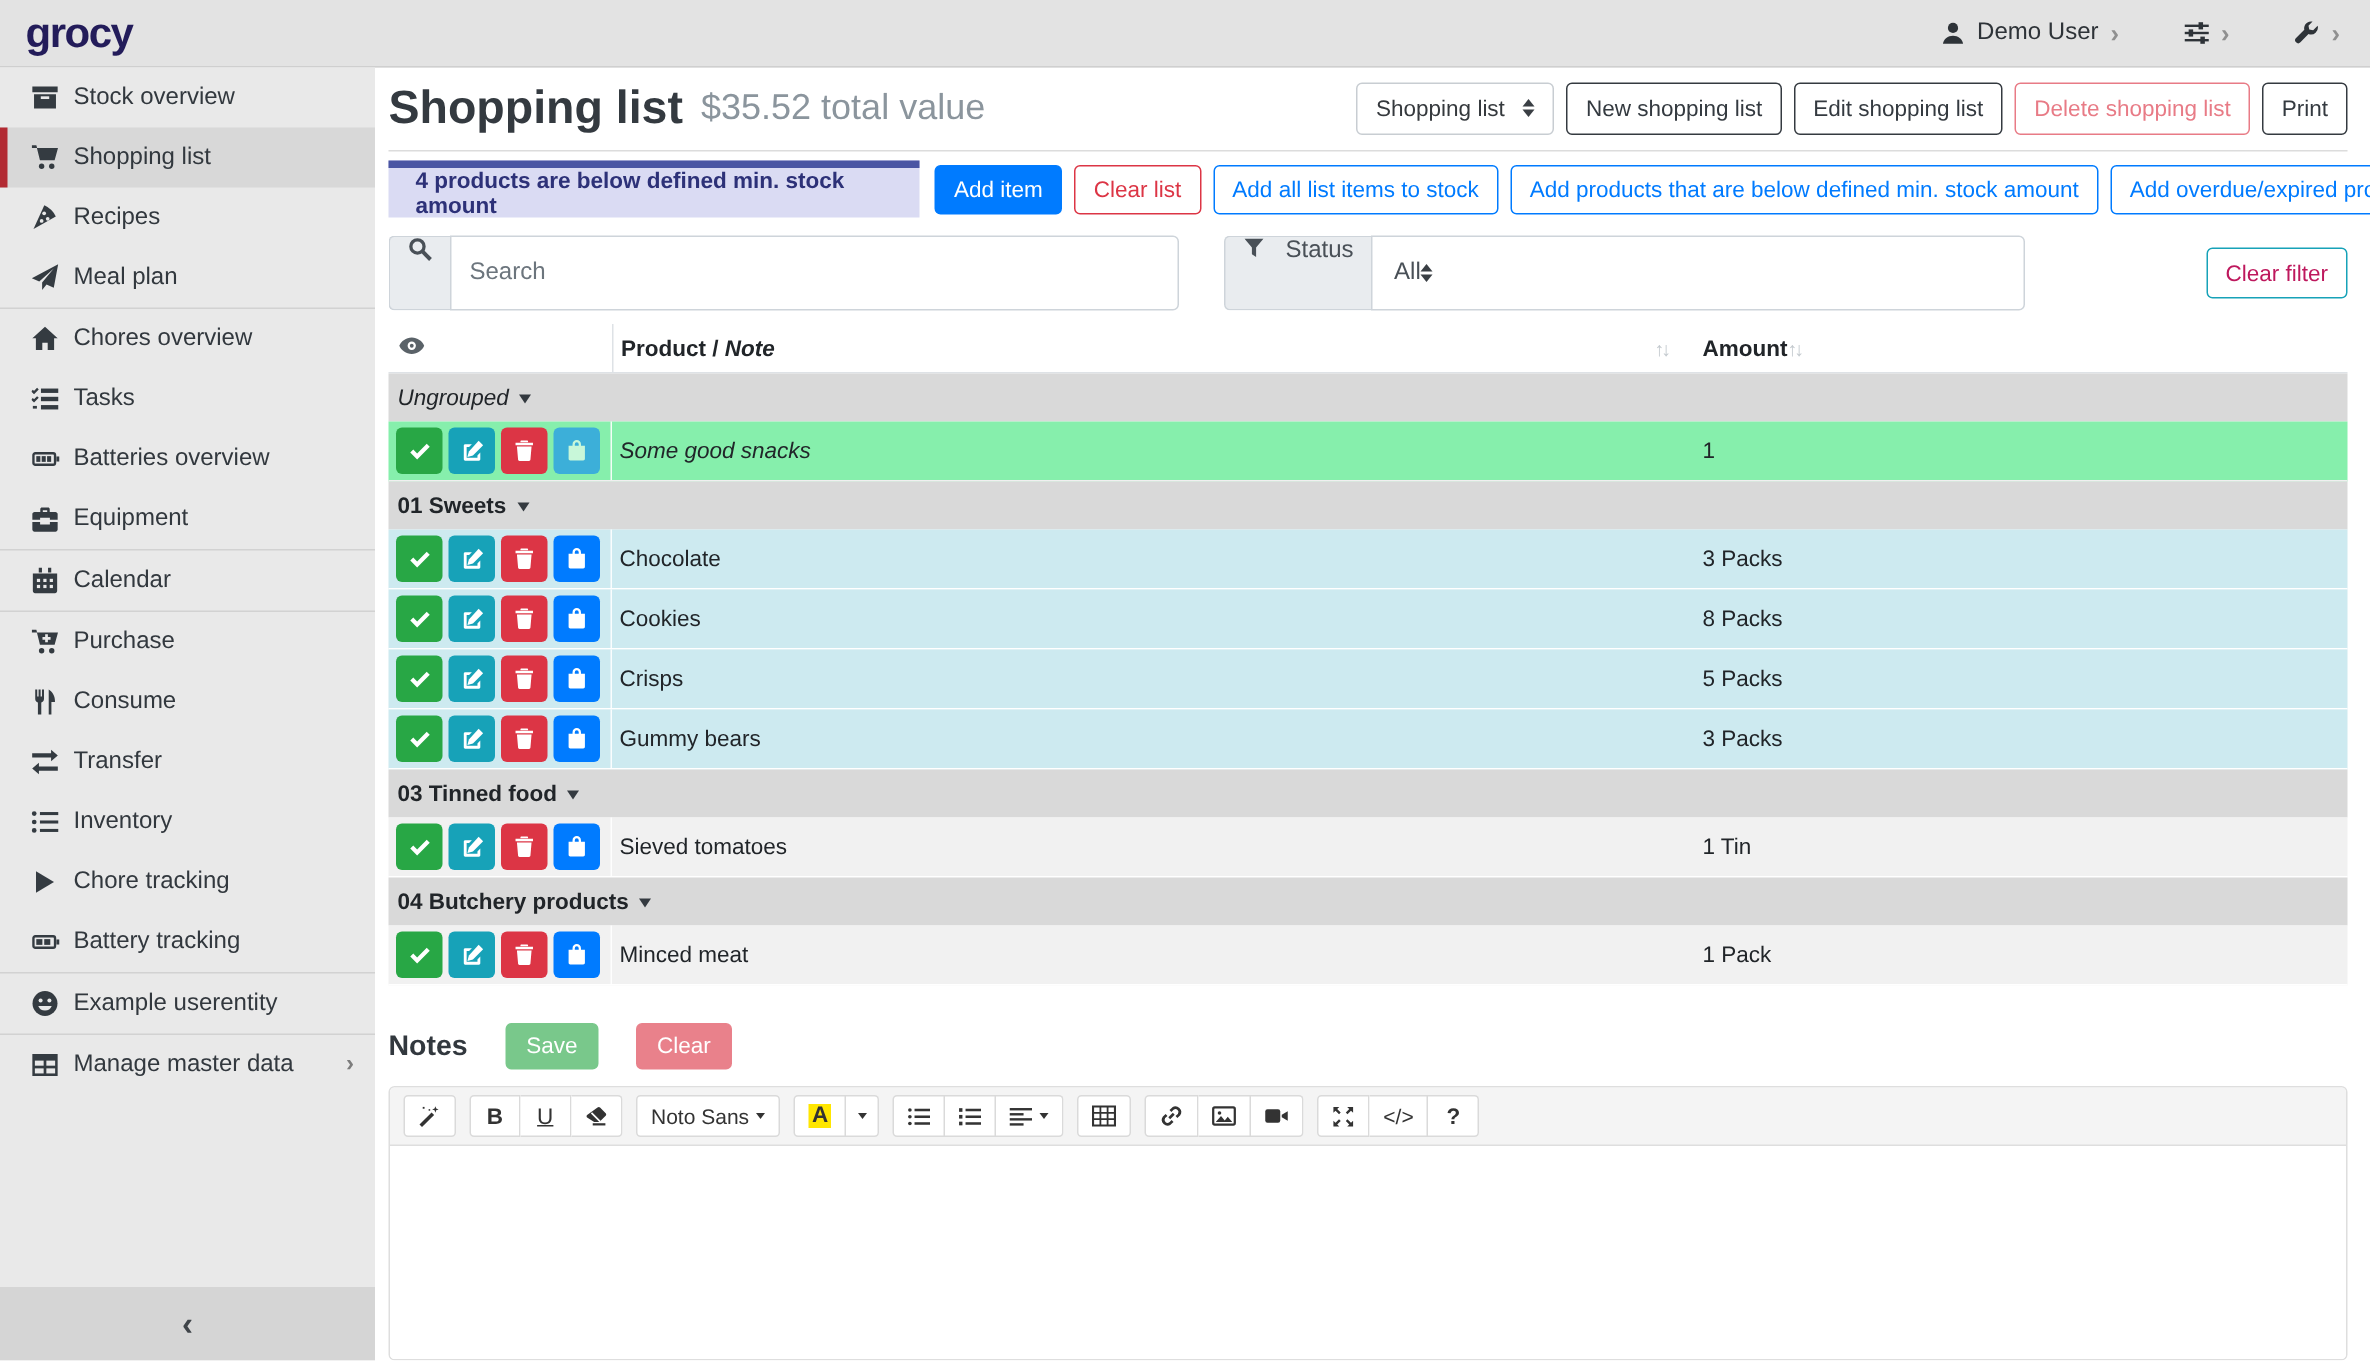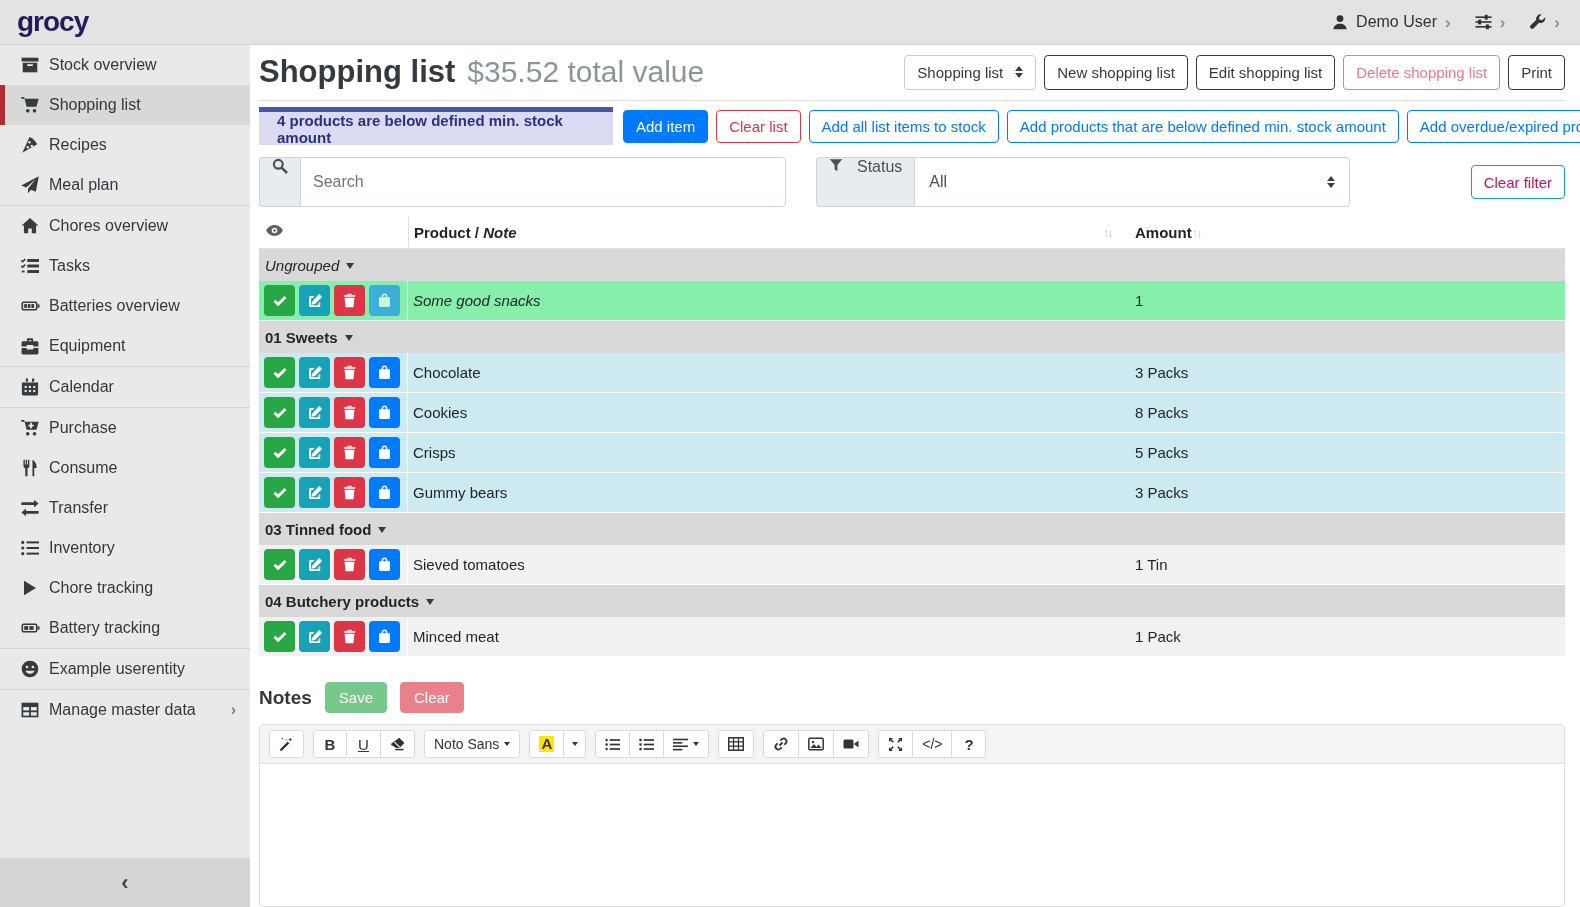--- a/index.html
+++ b/index.html
@@ -3,21 +3,21 @@
 <meta charset="utf-8">
 <style>
   * { box-sizing: border-box; margin:0; padding:0; }
   html,body { width:1580px; height:907px; overflow:hidden; }
   body { font-family:"Liberation Sans", sans-serif; background:#fff; color:#212529; font-size:15px; }
 
   
   .topbar { height:45px; background:#e3e3e3; border-bottom:1px solid #cfcfcf;
             display:flex; align-items:center; justify-content:space-between; padding:0 20px 0 17px; }
   .logo { font-size:28px; font-weight:bold; color:#231c5a; letter-spacing:-1px; }
-  .topbar-right { display:flex; align-items:center; gap:24px; }
+  .topbar-right { display:flex; align-items:center; gap:43px; }
   .topbar-item { display:flex; align-items:center; gap:8px; color:#2e3338; font-size:16px; cursor:pointer; }
   .topbar-item svg { display:block; }
   .chev { color:#8f8f8f; font-size:17px; font-weight:bold; line-height:1; }
 
   
   .shell { display:flex; height:862px; }
 
   
   .sidebar { width:250px; background:#e9e9e9; display:flex; flex-direction:column; flex-shrink:0; }
   .nav-item { height:40px; flex-shrink:0; display:flex; align-items:center; gap:9px;
@@ -27,21 +27,21 @@
   .nav-divider { height:1px; background:#d2d2d2; flex-shrink:0; }
   .nav-chev { margin-left:auto; color:#7d7d7d; font-size:16px; font-weight:bold; }
   .sidebar-collapse { margin-top:auto; height:49px; background:#d5d5d5; display:flex;
                       align-items:center; justify-content:center; color:#3f4449; font-size:22px; font-weight:bold; cursor:pointer; }
 
   
   .content { flex:1; padding:0 15px 0 9px; display:flex; flex-direction:column; overflow:hidden; }
 
   .page-header { display:flex; align-items:center; padding:9px 0 10px; border-bottom:1px solid #dcdcdc; }
   .page-title { font-size:31px; font-weight:600; color:#343a40; }
-  .page-subtitle { font-size:30px; color:#8b959d; margin-left:12px; }
+  .page-subtitle { font-size:24px; color:#8b959d; margin-left:12px; }
   .header-buttons { margin-left:auto; display:flex; gap:8px; align-items:center; }
 
   .btn { border-radius:4px; font-size:15px; display:inline-flex; align-items:center; justify-content:center;
          background:#fff; cursor:pointer; font-family:inherit; white-space:nowrap; }
   .select-box { border:1px solid #c8cdd2; color:#35393d; padding:8px 12px; gap:12px; }
   .btn-outline-dark { border:1px solid #343a40; color:#343a40; padding:8px 12px; }
   .btn-outline-danger-dis { border:1px solid #e87b86; color:#e87b86; padding:8px 12px; }
   .btn-primary { background:#007bff; border:1px solid #007bff; color:#fff; padding:6px 12px; height:33px; }
   .btn-outline-danger { border:1px solid #dc3545; color:#dc3545; padding:6px 12px; height:33px; }
   .btn-outline-primary { border:1px solid #007bff; color:#007bff; padding:6px 12px; height:33px; }
@@ -61,21 +61,21 @@
   
   .filter-row { display:flex; align-items:center; margin-top:12px; }
   .input-group { display:flex; height:50px; }
   .ig-prepend { background:#e9ecef; border:1px solid #ced4da; border-right:none; border-radius:4px 0 0 4px;
                 display:flex; align-items:flex-start; padding:0 12px; color:#495057; gap:14px; font-size:16px; }
   .search-input { width:486px; border:1px solid #ced4da; border-radius:0 4px 4px 0; padding:0 12px;
                   font-size:16px; color:#495057; font-family:inherit; outline:none; }
   .search-input::placeholder { color:#6c757d; }
   .status-group { margin-left:30px; }
   .select { width:436px; border:1px solid #ced4da; border-radius:0 4px 4px 0; display:flex; align-items:center;
-            justify-content:space-between; padding:16px 14px; font-size:16px; color:#495057; background:#fff; cursor:pointer; }
+            padding:16px 14px; font-size:16px; color:#495057; background:#fff; cursor:pointer; }
 
   
   .grid-table { margin-top:9px; font-size:15px; }
   .trow { display:grid; grid-template-columns:149px 712px 1fr; align-items:stretch; }
   .thead { height:33px; border-bottom:1px solid #dee2e6; font-weight:bold; color:#212529; }
   .th { display:flex; align-items:center; }
   .th-eye { padding-left:7px; color:#5a6268; }
   .th-product { padding-left:5px; border-left:1px solid #dee2e6; justify-content:space-between; padding-right:8px; }
   .th-amount { padding-left:15px; justify-content:flex-start; padding-right:6px; }
   .sort-glyph { color:#c3c9ce; font-size:13px; letter-spacing:-2px; font-weight:normal; }
@@ -92,21 +92,21 @@
   .actions-cell { gap:4px; padding-left:5px; border-right:1px solid rgba(255,255,255,.9); }
   .abtn { width:31px; height:31px; border-radius:4px; border:none; display:flex; align-items:center;
           justify-content:center; cursor:pointer; padding:0; }
   .abtn.success { background:#28a745; } .abtn.info { background:#17a2b8; }
   .abtn.danger { background:#dc3545; } .abtn.primary { background:#007bff; }
   .abtn.disabled { background:#007bff; opacity:.55; }
   .pcell { padding-left:5px; } .acell { padding-left:15px; }
   .note-text { font-style:italic; }
 
   
-  .notes-row { display:flex; align-items:center; gap:13px; margin-top:25px; }
+  .notes-row { display:flex; align-items:center; gap:25px; margin-top:25px; }
   .notes-title { font-size:19px; font-weight:bold; color:#32383e; }
   .btn-success-dis { background:#28a745; border:1px solid #28a745; color:#fff; padding:6px 13px; opacity:.62; }
   .btn-danger-dis { background:#dc3545; border:1px solid #dc3545; color:#fff; padding:6px 13px; opacity:.62; }
 
   
   .editor { margin-top:11px; border:1px solid #dedede; border-radius:4px; flex:1; min-height:150px;
             display:flex; flex-direction:column; overflow:hidden; }
   .editor-toolbar { background:#f4f4f4; border-bottom:1px solid #dedede; padding:5px 9px;
                     display:flex; gap:9px; align-items:center; flex-wrap:nowrap; }
   .btn-group { display:flex; }

